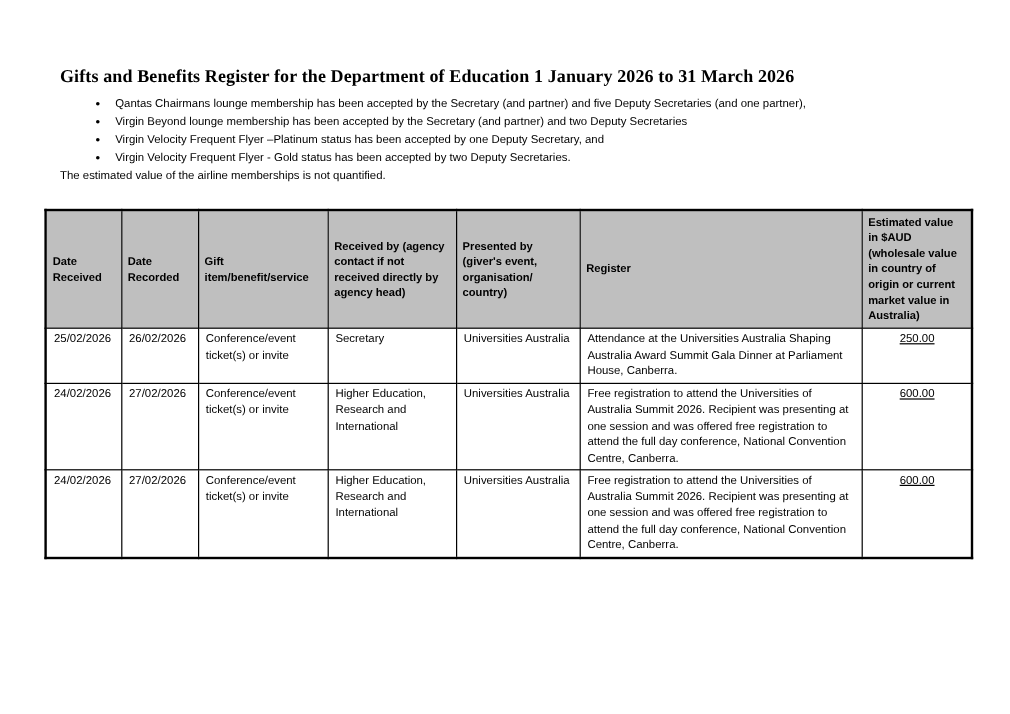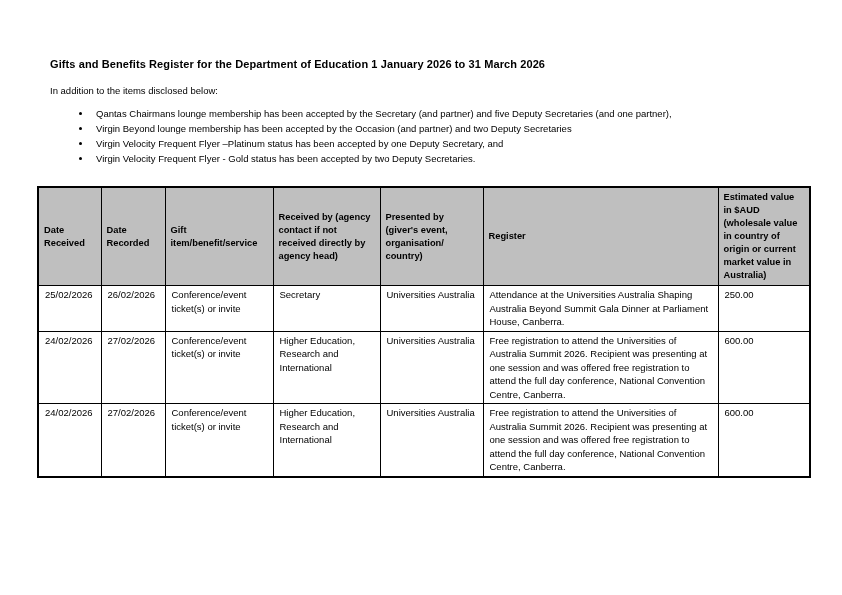--- a/index.html
+++ b/index.html
@@ -8,22 +8,23 @@
     width: 842px; height: 595px;
     background: #ffffff;
     font-family: "Liberation Sans", sans-serif;
     color: #000000;
     -webkit-font-smoothing: antialiased;
   }
   .page { position: relative; width: 842px; height: 595px; overflow: hidden; }
 
   .title {
     margin: 0; padding: 57px 50px 0 50px;
-    font-size: 11px; font-weight: bold; line-height: 14px;
+    font-size: 15px; font-weight: bold; line-height: 14px;
     letter-spacing: 0.1px;
+    font-family: Liberation Serif, serif;
   }
   .intro {
     margin: 18px 0 0 50px; width: 720px;
     font-size: 9.5px; line-height: 14px;
   }
   .addition {
     margin: 12px 0 0 50px; width: 720px;
     font-size: 9.5px; line-height: 15px;
   }
   .bullets {
@@ -56,42 +57,42 @@
     text-align: left; vertical-align: middle;
     line-height: 13px;
     padding: 3px 5px;
   }
   table.register td {
     font-size: 9.5px;
     vertical-align: top;
     line-height: 13.5px;
     padding: 2px 5px 2px 6px;
   }
-  table.register td.value { text-align: left; padding-right: 5px; }
+  table.register td.value { text-align: center; padding-right: 5px; text-decoration: underline; }
   thead tr { height: 95px; }
   tbody tr.r0 { height: 42px; padding-left: 30px; }
   tbody tr.r1, tbody tr.r2 { height: 68px; }
 </style>
 </head>
 <body>
 
 <div class="page">
 
   <h1 class="title">Gifts and Benefits Register for the Department of Education 1 January 2026 to 31 March 2026</h1>
 
 
-  <p class="addition">In addition to the items disclosed below:</p>
 
   <ul class="bullets">
     <li>Qantas Chairmans lounge membership has been accepted by the Secretary (and partner) and five Deputy Secretaries (and one partner),</li>
-    <li>Virgin Beyond lounge membership has been accepted by the Occasion (and partner) and two Deputy Secretaries</li>
+    <li>Virgin Beyond lounge membership has been accepted by the Secretary (and partner) and two Deputy Secretaries</li>
     <li>Virgin Velocity Frequent Flyer –Platinum status has been accepted by one Deputy Secretary, and</li>
     <li>Virgin Velocity Frequent Flyer - Gold status has been accepted by two Deputy Secretaries.</li>
   </ul>
 
+  <p class="closing">The estimated value of the airline memberships is not quantified.</p>
 
   <table class="register">
     <colgroup>
       <col style="width:63px">
       <col style="width:64px">
       <col style="width:108px">
       <col style="width:107px">
       <col style="width:103px">
       <col style="width:235px">
       <col style="width:92px">
@@ -107,21 +108,21 @@
         <th>Estimated value in $AUD (wholesale value in country of origin or current market value in Australia)</th>
       </tr>
     </thead>
     <tbody>
       <tr class="r0">
         <td>25/02/2026</td>
         <td>26/02/2026</td>
         <td>Conference/event ticket(s) or invite</td>
         <td>Secretary</td>
         <td>Universities Australia</td>
-        <td>Attendance at the Universities Australia Shaping Australia Beyond Summit Gala Dinner at Parliament House, Canberra.</td>
+        <td>Attendance at the Universities Australia Shaping Australia Award Summit Gala Dinner at Parliament House, Canberra.</td>
         <td class="value">250.00</td>
       </tr>
       <tr class="r1">
         <td>24/02/2026</td>
         <td>27/02/2026</td>
         <td>Conference/event ticket(s) or invite</td>
         <td>Higher Education, Research and International</td>
         <td>Universities Australia</td>
         <td>Free registration to attend the Universities of Australia Summit 2026. Recipient was presenting at one session and was offered free registration to attend the full day conference, National Convention Centre, Canberra.</td>
         <td class="value">600.00</td>

